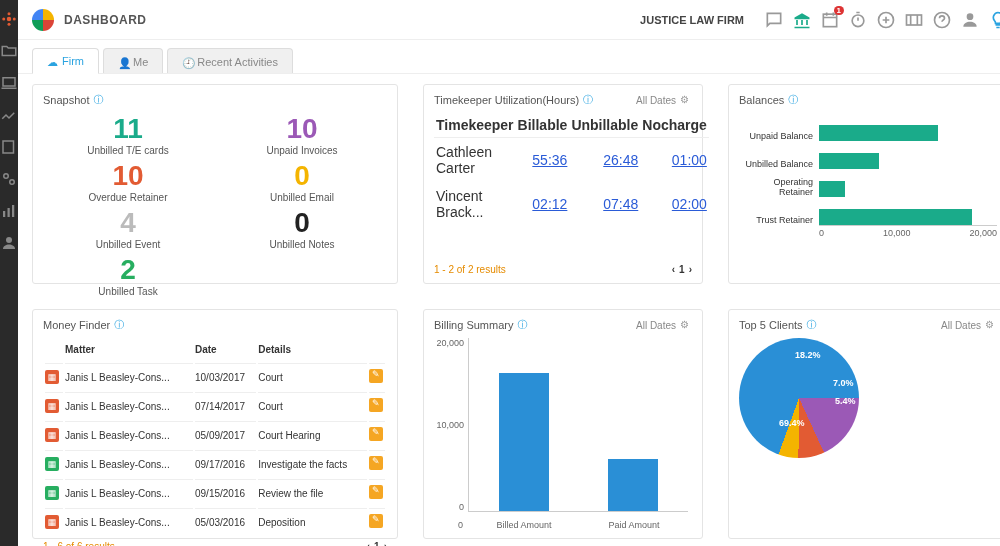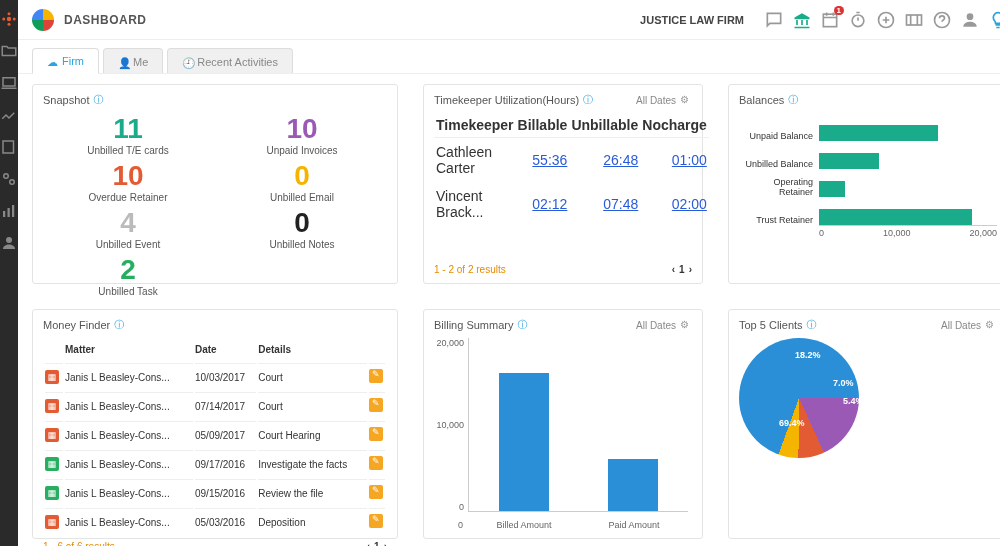--- a/index.html
+++ b/index.html
@@ -420,19 +420,19 @@
             <span>All Dates</span>
             <span class="gear">⚙</span>
           </span>
       </div>
       <div class="piebox">
         <div class="piecontainer">
           <div class="pie" id="pie" style="background: conic-gradient(from 200deg, rgb(42, 143, 214) 0%, rgb(42, 143, 214) 69.4%, rgb(155, 89, 182) 69.4%, rgb(155, 89, 182) 87.6%, rgb(226, 91, 51) 87.6%, rgb(226, 91, 51) 94.6%, rgb(244, 180, 0) 94.6%, rgb(244, 180, 0) 100%);"></div>
           <div class="pielbl" style="left:40px;top:80px">69.4%</div>
           <div class="pielbl" style="left:56px;top:12px">18.2%</div>
           <div class="pielbl" style="left:94px;top:40px">7.0%</div>
-          <div class="pielbl" style="left:104px;top:58px">5.4%</div>
+          <div class="pielbl" style="left:96px;top:58px">5.4%</div>
         </div>
       </div>
     </div>
 
   </div>
 </div>
 
 </body></html>

